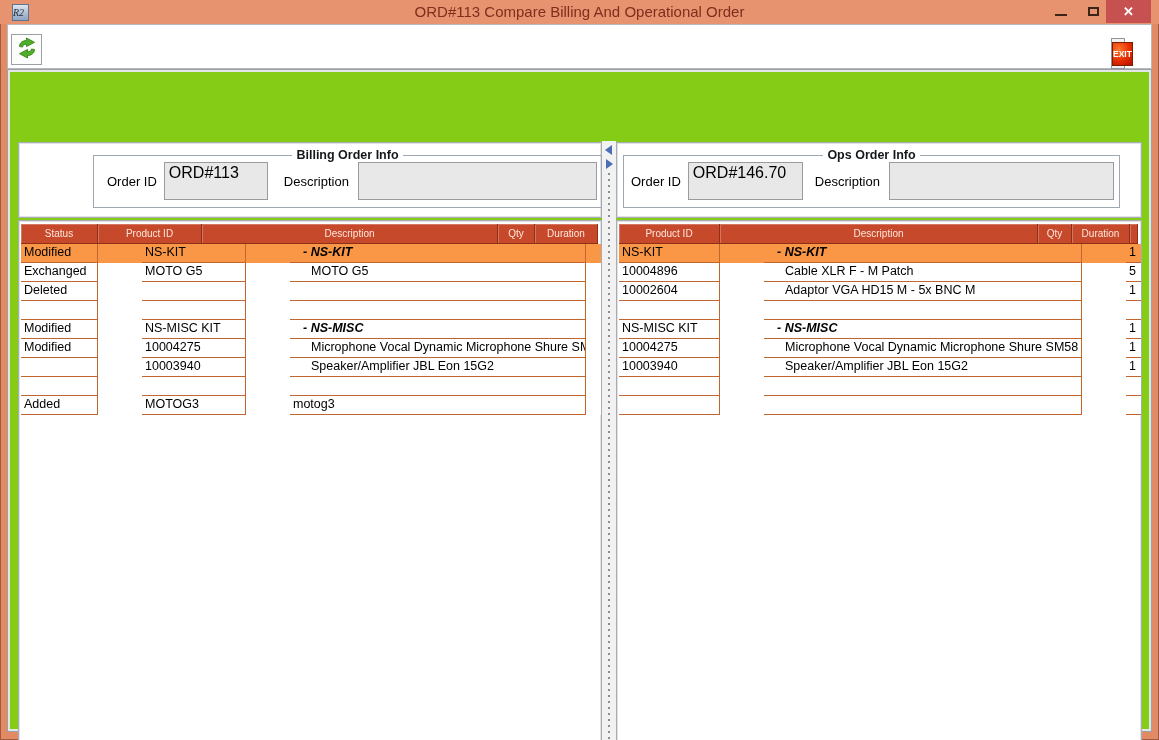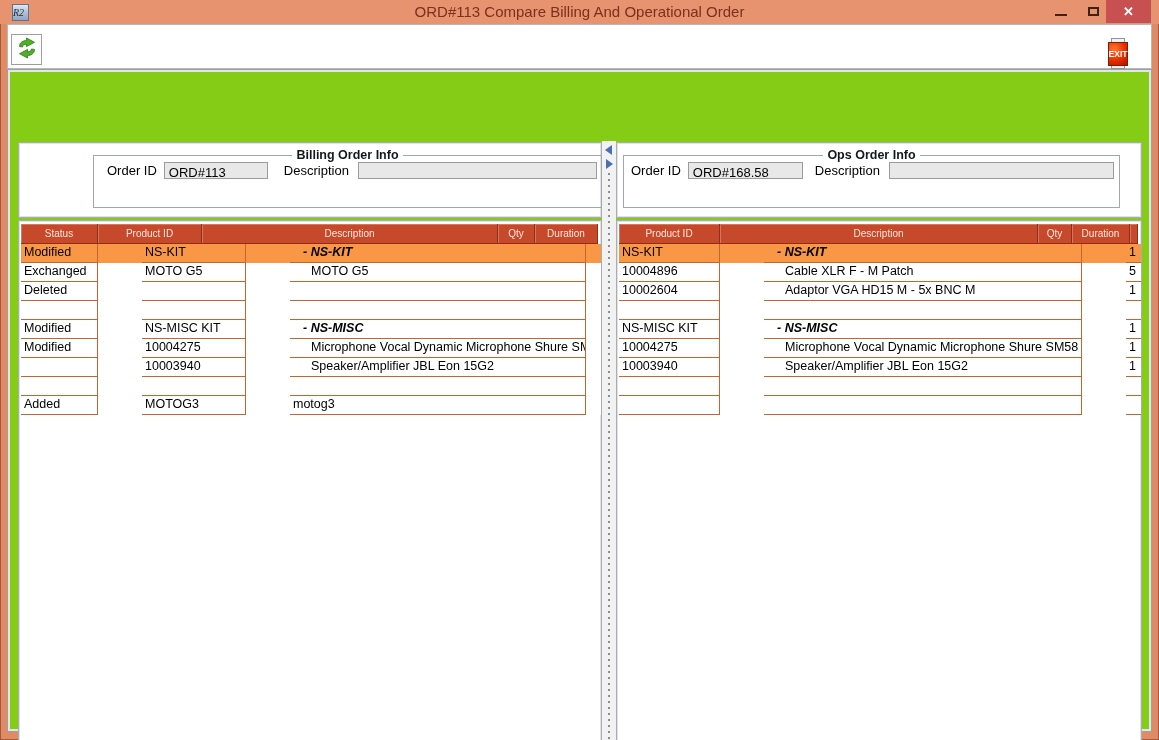--- a/index.html
+++ b/index.html
@@ -21,42 +21,42 @@
   .btn-close{left:1106px;width:45px;background:var(--close_bg);}
   .glyph-min{width:12px;height:2px;background:#3a2418;margin-top:6px;}
   .glyph-max{width:11px;height:9px;border:2px solid #3a2418;box-sizing:border-box;background:transparent;}
   .glyph-close{color:#fff;font-size:13px;font-weight:bold;line-height:23px;}
   
   .toolbar{position:absolute;left:7px;top:24px;width:1145px;height:45px;background:#fff;
            border:1px solid #b4b9bd;box-sizing:border-box;}
   .tool-btn{position:absolute;left:11px;top:34px;width:31px;height:31px;background:#fdfdfd;
             border:1px solid #9aa0a4;box-sizing:border-box;display:flex;align-items:center;justify-content:center;}
   .exit-btn{position:absolute;left:1111px;top:38px;width:14px;height:31px;background:#f2f2f2;
-            border:1px solid #8f969b;box-sizing:border-box;display:flex;align-items:center;justify-content:center;}
+            border:1px solid #8f969b;box-sizing:border-box;display:flex;align-items:center;justify-content:flex-start;}
   .exit-inner{width:24px;height:24px;border:1px solid #7a2000;box-sizing:border-box;
               background:radial-gradient(circle at 30% 30%, #ff7a30 0%, var(--exit_red) 55%, #b30f00 100%);
               color:#fff;font-size:8.5px;font-weight:bold;text-align:center;line-height:22px;letter-spacing:0px;}
   
   .main-wrap{position:absolute;left:7px;top:69px;width:1145px;height:663px;background:#84cc16;
              border:1px solid #9aa0a6;box-sizing:border-box;box-shadow:inset 0 0 0 2px #e3e5e7;}
   .panel-box{position:absolute;background:#fff;border:1px solid #a8adb3;box-sizing:border-box;
              box-shadow:inset 0 0 0 1px #e0e2e4;}
   .billing-top{left:10px;top:72px;width:584px;height:76px;}
   .ops-top{left:608px;top:72px;width:526px;height:76px;}
   .billing-tbl-box{left:10px;top:150px;width:584px;height:579px;overflow:hidden;}
   .ops-tbl-box{left:608px;top:150px;width:526px;height:579px;overflow:hidden;}
   
   fieldset.grp{position:absolute;border:1px solid #9fa8b2;margin:0;padding:0;background:transparent;}
   .billing-grp{left:85px;top:78px;width:507px;height:58px;}
   .ops-grp{left:615px;top:78px;width:495px;height:58px;}
   fieldset.grp legend{margin:0 auto;padding:0 4px;font-size:12.5px;font-weight:bold;color:#14181c;}
   .grp-row{display:flex;align-items:center;margin-top:0;}
   .fld-label{font-size:13px;color:#000;white-space:nowrap;}
-  .fld{height:17px;background:var(--field_bg);border:1px solid #9b9b9b;box-sizing:border-box;
-       font-size:13px;color:#000;line-height:19px;padding:0 4px;overflow:hidden;white-space:nowrap;}
+  .fld{height:38px;background:var(--field_bg);border:1px solid #9b9b9b;box-sizing:border-box;
+       font-size:16px;color:#000;line-height:19px;padding:0 4px;overflow:hidden;white-space:nowrap;}
   .billing-grp .fld-label.l1{margin-left:13px;}
   .billing-grp .fld.f1{width:104px;margin-left:7px;}
   .billing-grp .fld-label.l2{margin-left:16px;}
   .billing-grp .fld.f2{flex:1;margin-left:9px;margin-right:4px;}
   .ops-grp .fld-label.l1{margin-left:7px;}
   .ops-grp .fld.f1{width:115px;margin-left:7px;}
   .ops-grp .fld-label.l2{margin-left:12px;}
   .ops-grp .fld.f2{flex:1;margin-left:9px;margin-right:5px;}
   
   .divider{position:absolute;left:594px;top:71px;width:14px;height:659px;background:#f2f2f2;}
@@ -139,21 +139,21 @@
         <div class="fld f1">ORD#113</div>
         <span class="fld-label l2">Description</span>
         <div class="fld f2"></div>
       </div>
     </fieldset>
 
     <fieldset class="grp ops-grp">
       <legend>Ops Order Info</legend>
       <div class="grp-row">
         <span class="fld-label l1">Order ID</span>
-        <div class="fld f1">ORD#168.58</div>
+        <div class="fld f1">ORD#146.70</div>
         <span class="fld-label l2">Description</span>
         <div class="fld f2"></div>
       </div>
     </fieldset>
 
     <div class="divider">
       <div class="div-arrow arrow-left"></div>
       <div class="div-arrow arrow-right"></div>
       <div class="dots"></div>
     </div>

